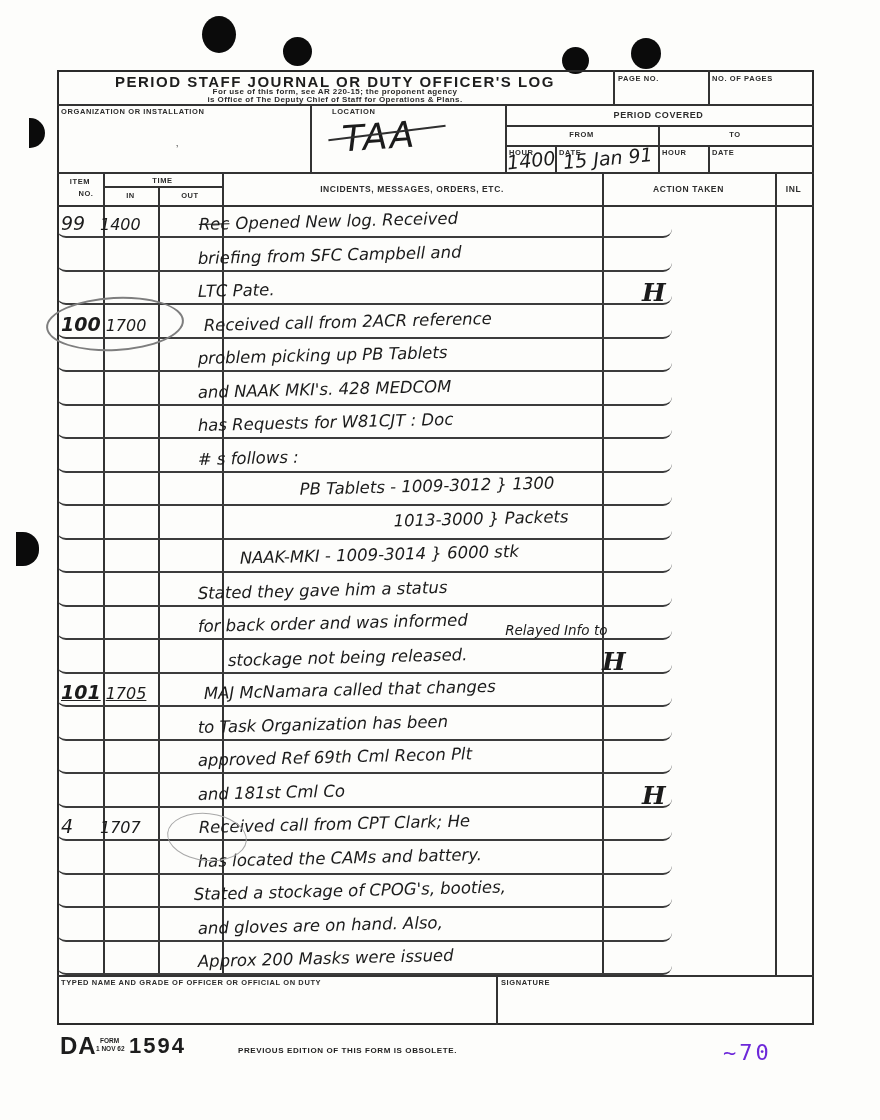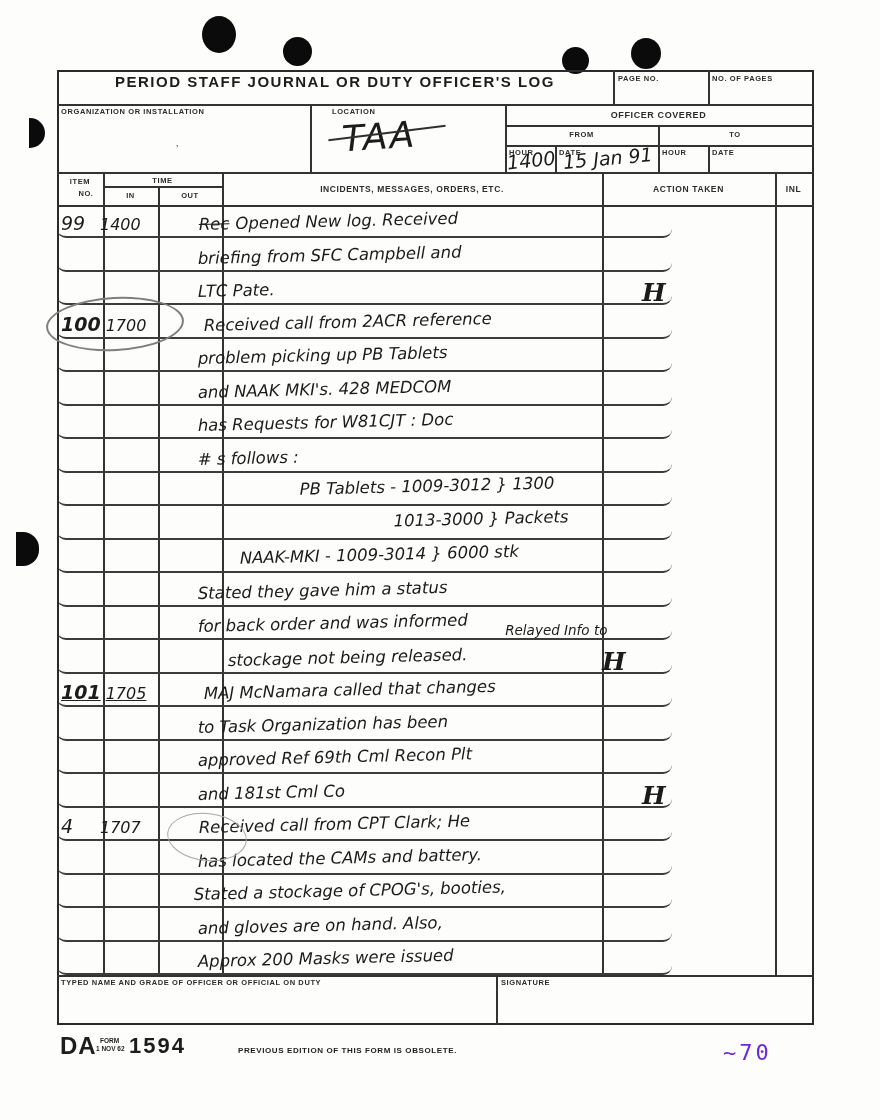--- a/index.html
+++ b/index.html
@@ -81,28 +81,30 @@
   <div class="vl" style="left:103px; top:172px; height:803px;"></div>
   <div class="vl" style="left:158px; top:186px; height:789px;"></div>
   <div class="vl" style="left:222px; top:172px; height:803px;"></div>
   <div class="vl" style="left:602px; top:172px; height:803px;"></div>
   <div class="vl" style="left:775px; top:172px; height:803px;"></div>
 
   <div class="hl" style="left:57px; top:975px; width:757px;"></div>
   <div class="vl" style="left:496px; top:975px; height:50px;"></div>
 
   <div class="title">PERIOD STAFF JOURNAL OR DUTY OFFICER'S LOG</div>
+  <div class="sub" style="top:87px;">For use of this form, see AR 220-15; the proponent agency</div>
+  <div class="sub" style="top:95px;">is Office of The Deputy Chief of Staff for Operations &amp; Plans.</div>
   <div class="lbl" style="left:618px; top:74px;">PAGE NO.</div>
   <div class="lbl" style="left:712px; top:74px;">NO. OF PAGES</div>
   <div class="lbl" style="left:61px; top:107px;">ORGANIZATION OR INSTALLATION</div>
   <div class="stray" style="left:176px; top:144px;">’</div>
   <div class="lbl" style="left:314px; top:107px;padding-left:18px;">LOCATION</div>
   <div class="hw loc-hw">TAA</div>
   <div class="strike-line" style="left:328px; top:132px; width:118px; transform:rotate(-7deg);"></div>
-  <div class="lbl lbl-c" style="left:505px; top:110px; width:307px; font-size:9px;">OFFICER COVERED</div>
+  <div class="lbl lbl-c" style="left:505px; top:110px; width:307px; font-size:9px;">PERIOD COVERED</div>
   <div class="lbl lbl-c" style="left:505px; top:130px; width:153px;">FROM</div>
   <div class="lbl lbl-c" style="left:658px; top:130px; width:154px;">TO</div>
   <div class="lbl" style="left:509px; top:148px;">HOUR</div>
   <div class="lbl" style="left:559px; top:148px;">DATE</div>
   <div class="lbl" style="left:662px; top:148px;">HOUR</div>
   <div class="lbl" style="left:712px; top:148px;">DATE</div>
   <div class="hw pv" style="left:507px; top:149px; transform:rotate(-6deg);">1400</div>
   <div class="hw pv" style="left:563px; top:147px; transform:rotate(-5deg);">15 Jan 91</div>
 
   <div class="lbl lbl-c" style="left:57px; top:177px; width:46px;">ITEM</div>

